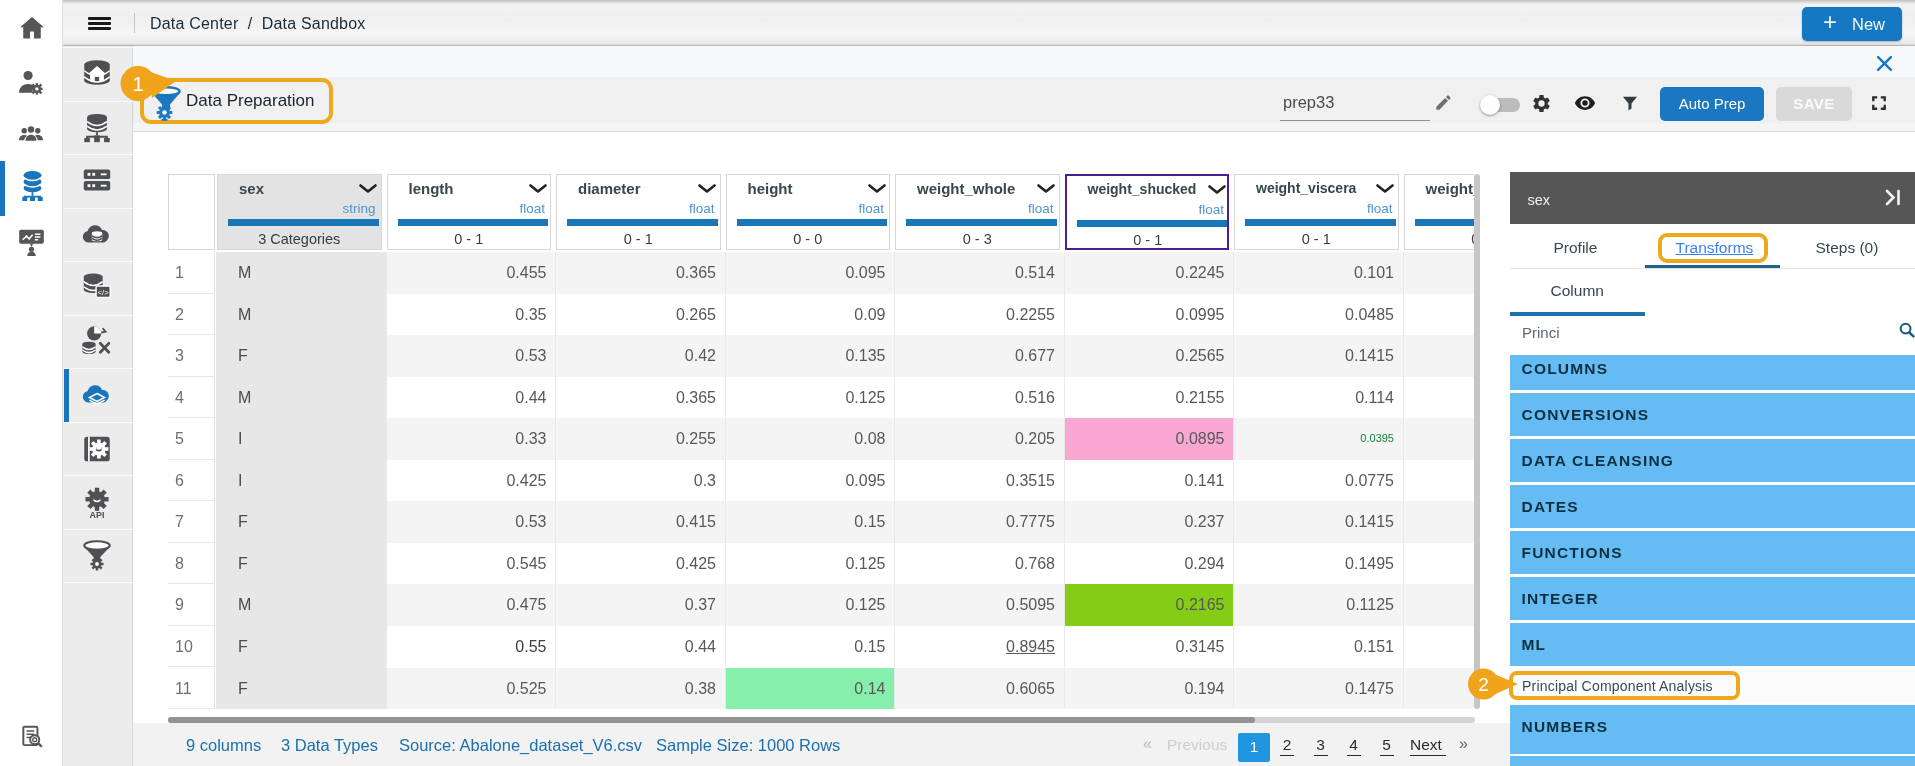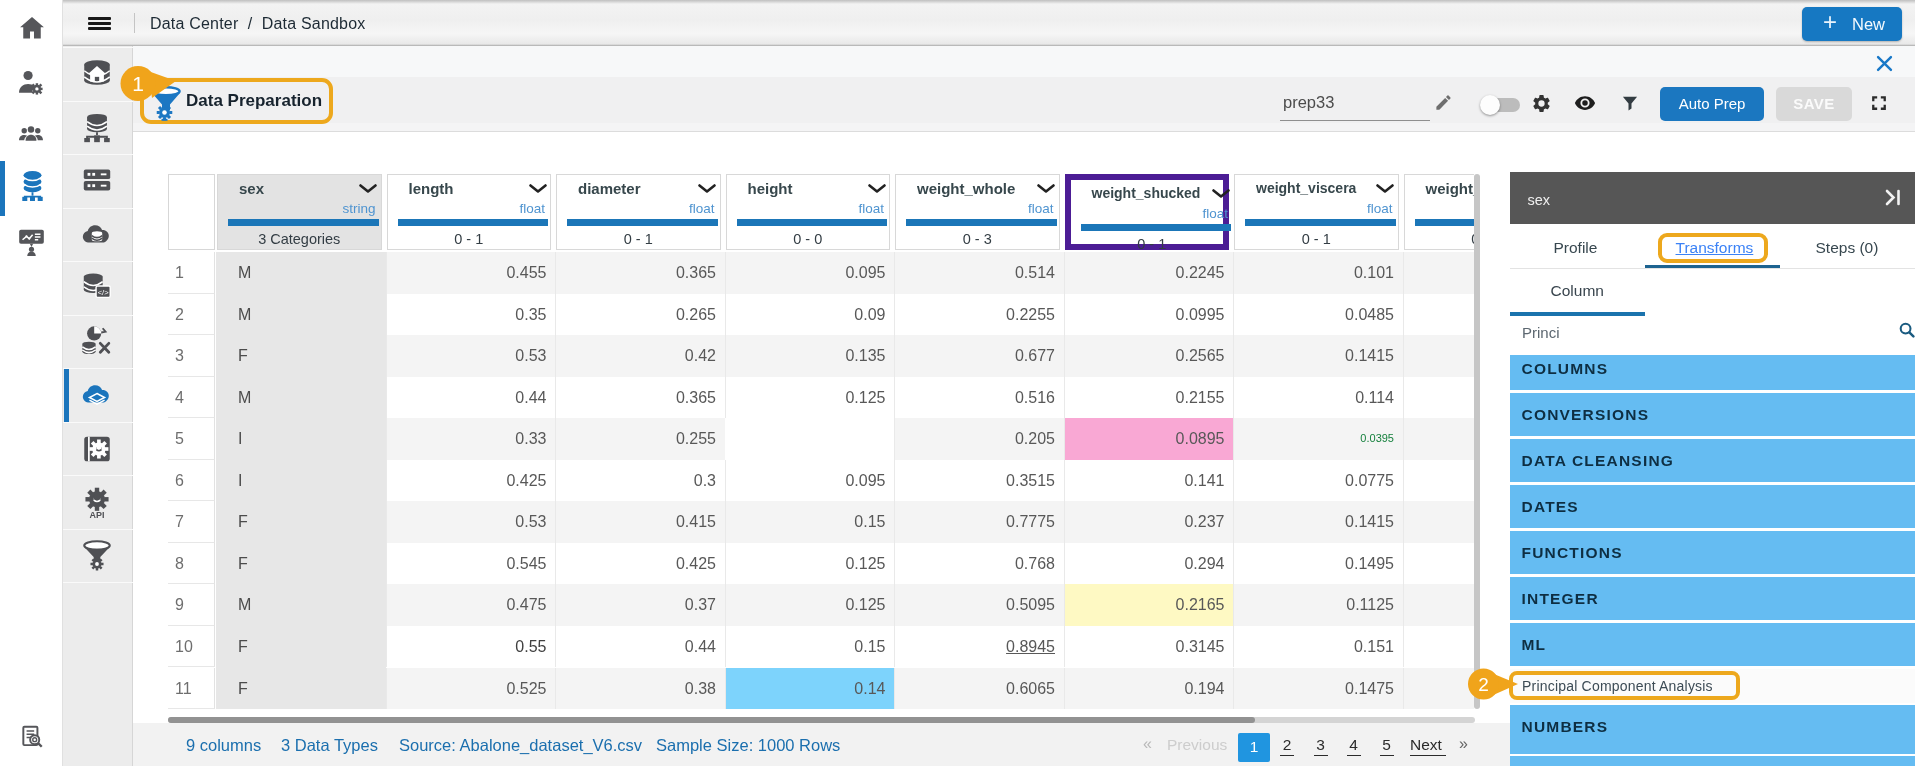--- a/index.html
+++ b/index.html
@@ -229,21 +229,21 @@
       <rect x="12.015" y="18.724" width="2.9700000000000006" height="2.9700000000000006" transform="rotate(135.0 13.5 26.5)"></rect>
       <rect x="12.015" y="18.724" width="2.9700000000000006" height="2.9700000000000006" transform="rotate(180.0 13.5 26.5)"></rect>
       <rect x="12.015" y="18.724" width="2.9700000000000006" height="2.9700000000000006" transform="rotate(225.0 13.5 26.5)"></rect>
       <rect x="12.015" y="18.724" width="2.9700000000000006" height="2.9700000000000006" transform="rotate(270.0 13.5 26.5)"></rect>
       <rect x="12.015" y="18.724" width="2.9700000000000006" height="2.9700000000000006" transform="rotate(315.0 13.5 26.5)"></rect>
     </g>
     <circle fill="#1c77c3" cx="13.5" cy="26.5" r="5.4"></circle>
     <circle fill="#fff" cx="13.5" cy="26.5" r="2.2680000000000002"></circle>
     <path stroke="#1c77c3" stroke-width="2" d="M10.5 33.8h6"></path>
   </svg>
-<div style="position:absolute;left:186px;top:91px;white-space:nowrap;font-size:17px;font-weight:bold;color:#17232e;">Data Preparation</div>
+<div style="position:absolute;left:186px;top:91px;white-space:nowrap;font-size:17px;font-weight:normal;color:#17232e;">Data Preparation</div>
 <svg style="position:absolute;left:114px;top:62px" width="70" height="46" viewBox="0 0 70 46">
     <polygon fill="#f0a41b" points="34,9 62,19 38,36"></polygon>
 <circle fill="#f0a41b" cx="24" cy="21.5" r="17.5"></circle>
 <text x="24" y="29.06" font-family="Liberation Sans" font-size="21" fill="#fff" text-anchor="middle">1</text>
   </svg>
 <svg style="position:absolute;left:1876px;top:55px" width="17" height="17" viewBox="0 0 18 18">
     <g stroke="#1878c8" stroke-width="2.6" stroke-linecap="round">
       <path d="M2.2 2.2 15.8 15.8M15.8 2.2 2.2 15.8"></path>
     </g>
   </svg>
@@ -310,21 +310,21 @@
     </div>
     <div style="position:absolute;left:727.0px;top:0px;width:164.5px;height:76.5px;background:#fff;border:1px solid #d8d8d8;">
       <div style="position:absolute;left:21px;top:5px;white-space:nowrap;font-size:15px;font-weight:bold;color:#37474c;">weight_whole</div>
       <svg style="position:absolute;left:141px;top:9px" width="18" height="9" viewBox="0 0 18 9">
         <path fill="none" stroke="#222" stroke-width="2.6" stroke-linecap="round" stroke-linejoin="round" d="M1.5 1.5 9.0 7.5 16.5 1.5"></path>
       </svg>
       <div style="position:absolute;left:0px;top:26px;white-space:nowrap;width:157.5px;text-align:right;font-size:13.5px;color:#4f94d0;">float</div>
       <div style="position:absolute;left:10px;top:44px;width:150.5px;height:7px;background:#1b76b8;"></div>
       <div style="position:absolute;left:0px;top:56px;white-space:nowrap;width:162.5px;text-align:center;font-size:14.5px;color:#333d44;">0 - 3</div>
     </div>
-    <div style="position:absolute;left:896.5px;top:0px;width:164.5px;height:76.5px;background:#fff;border:6px solid #4c1d95;">
+    <div style="position:absolute;left:896.5px;top:0px;width:164.5px;height:76.5px;background:#fff;border:2px solid #4c1d95;">
       <div style="position:absolute;left:21px;top:5px;white-space:nowrap;font-size:14px;font-weight:bold;color:#37474c;">weight_shucked</div>
       <svg style="position:absolute;left:141px;top:9px" width="18" height="9" viewBox="0 0 18 9">
         <path fill="none" stroke="#222" stroke-width="2.6" stroke-linecap="round" stroke-linejoin="round" d="M1.5 1.5 9.0 7.5 16.5 1.5"></path>
       </svg>
       <div style="position:absolute;left:0px;top:26px;white-space:nowrap;width:157.5px;text-align:right;font-size:13.5px;color:#4f94d0;">float</div>
       <div style="position:absolute;left:10px;top:44px;width:150.5px;height:7px;background:#1b76b8;"></div>
       <div style="position:absolute;left:0px;top:56px;white-space:nowrap;width:162.5px;text-align:center;font-size:14.5px;color:#333d44;">0 - 1</div>
     </div>
     <div style="position:absolute;left:1066.0px;top:0px;width:164.5px;height:76.5px;background:#fff;border:1px solid #d8d8d8;">
       <div style="position:absolute;left:21px;top:5px;white-space:nowrap;font-size:14px;font-weight:bold;color:#37474c;">weight_viscera</div>
@@ -375,20 +375,21 @@
     <div style="position:absolute;left:387.0px;top:203.14999999999998px;width:169.5px;height:41.55px;background:#fff;border-left:1.5px solid #e9e9e9;font-size:16px;line-height:41.55px;text-align:right;color:#585858;padding-right:8.5px;">0.365</div>
     <div style="position:absolute;left:556.5px;top:203.14999999999998px;width:169.5px;height:41.55px;background:#fff;border-left:1.5px solid #e9e9e9;font-size:16px;line-height:41.55px;text-align:right;color:#585858;padding-right:8.5px;">0.125</div>
     <div style="position:absolute;left:726.0px;top:203.14999999999998px;width:169.5px;height:41.55px;background:#fff;border-left:1.5px solid #e9e9e9;font-size:16px;line-height:41.55px;text-align:right;color:#585858;padding-right:8.5px;">0.516</div>
     <div style="position:absolute;left:895.5px;top:203.14999999999998px;width:169.5px;height:41.55px;background:#fff;border-left:1.5px solid #e9e9e9;font-size:16px;line-height:41.55px;text-align:right;color:#585858;padding-right:8.5px;">0.2155</div>
     <div style="position:absolute;left:1065.0px;top:203.14999999999998px;width:169.5px;height:41.55px;background:#fff;border-left:1.5px solid #e9e9e9;font-size:16px;line-height:41.55px;text-align:right;color:#585858;padding-right:8.5px;">0.114</div>
     <div style="position:absolute;left:1234.5px;top:203.14999999999998px;width:169.5px;height:41.55px;background:#fff;border-left:1.5px solid #e9e9e9;"></div>
     <div style="position:absolute;left:0px;top:244.7px;width:47px;height:41.55px;background:#fff;border-right:1px solid #e2e2e2;border-bottom:1px solid #e7e7e7;color:#6e6e6e;font-size:16px;line-height:41.55px;padding-left:7px;">5</div>
     <div style="position:absolute;left:48px;top:244.7px;width:169.5px;height:41.55px;font-size:16px;line-height:41.55px;color:#4c4c4c;padding-left:22px;">I</div>
     <div style="position:absolute;left:217.5px;top:244.7px;width:169.5px;height:41.55px;background:#f4f4f4;border-left:1.5px solid #e9e9e9;font-size:16px;line-height:41.55px;text-align:right;color:#585858;padding-right:8.5px;">0.33</div>
     <div style="position:absolute;left:387.0px;top:244.7px;width:169.5px;height:41.55px;background:#f4f4f4;border-left:1.5px solid #e9e9e9;font-size:16px;line-height:41.55px;text-align:right;color:#585858;padding-right:8.5px;">0.255</div>
+    <div style="position:absolute;left:556.5px;top:244.7px;width:169.5px;height:41.55px;background:#f4f4f4;border-left:1.5px solid #e9e9e9;font-size:16px;line-height:41.55px;text-align:right;color:#585858;padding-right:8.5px;">0.08</div>
     <div style="position:absolute;left:726.0px;top:244.7px;width:169.5px;height:41.55px;background:#f4f4f4;border-left:1.5px solid #e9e9e9;font-size:16px;line-height:41.55px;text-align:right;color:#585858;padding-right:8.5px;">0.205</div>
     <div style="position:absolute;left:895.5px;top:244.7px;width:169.5px;height:41.55px;background:#f9a8d4;border-left:1.5px solid #e9e9e9;font-size:16px;line-height:41.55px;text-align:right;color:#585858;padding-right:8.5px;">0.0895</div>
     <div style="position:absolute;left:1065.0px;top:244.7px;width:169.5px;height:41.55px;background:#f4f4f4;border-left:1.5px solid #e9e9e9;font-size:11px;line-height:41.55px;text-align:right;color:#15803d;padding-right:8.5px;">0.0395</div>
     <div style="position:absolute;left:1234.5px;top:244.7px;width:169.5px;height:41.55px;background:#f4f4f4;border-left:1.5px solid #e9e9e9;"></div>
     <div style="position:absolute;left:0px;top:286.25px;width:47px;height:41.55px;background:#fff;border-right:1px solid #e2e2e2;border-bottom:1px solid #e7e7e7;color:#6e6e6e;font-size:16px;line-height:41.55px;padding-left:7px;">6</div>
     <div style="position:absolute;left:48px;top:286.25px;width:169.5px;height:41.55px;font-size:16px;line-height:41.55px;color:#4c4c4c;padding-left:22px;">I</div>
     <div style="position:absolute;left:217.5px;top:286.25px;width:169.5px;height:41.55px;background:#fff;border-left:1.5px solid #e9e9e9;font-size:16px;line-height:41.55px;text-align:right;color:#585858;padding-right:8.5px;">0.425</div>
     <div style="position:absolute;left:387.0px;top:286.25px;width:169.5px;height:41.55px;background:#fff;border-left:1.5px solid #e9e9e9;font-size:16px;line-height:41.55px;text-align:right;color:#585858;padding-right:8.5px;">0.3</div>
     <div style="position:absolute;left:556.5px;top:286.25px;width:169.5px;height:41.55px;background:#fff;border-left:1.5px solid #e9e9e9;font-size:16px;line-height:41.55px;text-align:right;color:#585858;padding-right:8.5px;">0.095</div>
     <div style="position:absolute;left:726.0px;top:286.25px;width:169.5px;height:41.55px;background:#fff;border-left:1.5px solid #e9e9e9;font-size:16px;line-height:41.55px;text-align:right;color:#585858;padding-right:8.5px;">0.3515</div>
@@ -412,37 +413,37 @@
     <div style="position:absolute;left:726.0px;top:369.34999999999997px;width:169.5px;height:41.55px;background:#fff;border-left:1.5px solid #e9e9e9;font-size:16px;line-height:41.55px;text-align:right;color:#585858;padding-right:8.5px;">0.768</div>
     <div style="position:absolute;left:895.5px;top:369.34999999999997px;width:169.5px;height:41.55px;background:#fff;border-left:1.5px solid #e9e9e9;font-size:16px;line-height:41.55px;text-align:right;color:#585858;padding-right:8.5px;">0.294</div>
     <div style="position:absolute;left:1065.0px;top:369.34999999999997px;width:169.5px;height:41.55px;background:#fff;border-left:1.5px solid #e9e9e9;font-size:16px;line-height:41.55px;text-align:right;color:#585858;padding-right:8.5px;">0.1495</div>
     <div style="position:absolute;left:1234.5px;top:369.34999999999997px;width:169.5px;height:41.55px;background:#fff;border-left:1.5px solid #e9e9e9;"></div>
     <div style="position:absolute;left:0px;top:410.9px;width:47px;height:41.55px;background:#fff;border-right:1px solid #e2e2e2;border-bottom:1px solid #e7e7e7;color:#6e6e6e;font-size:16px;line-height:41.55px;padding-left:7px;">9</div>
     <div style="position:absolute;left:48px;top:410.9px;width:169.5px;height:41.55px;font-size:16px;line-height:41.55px;color:#4c4c4c;padding-left:22px;">M</div>
     <div style="position:absolute;left:217.5px;top:410.9px;width:169.5px;height:41.55px;background:#f4f4f4;border-left:1.5px solid #e9e9e9;font-size:16px;line-height:41.55px;text-align:right;color:#585858;padding-right:8.5px;">0.475</div>
     <div style="position:absolute;left:387.0px;top:410.9px;width:169.5px;height:41.55px;background:#f4f4f4;border-left:1.5px solid #e9e9e9;font-size:16px;line-height:41.55px;text-align:right;color:#585858;padding-right:8.5px;">0.37</div>
     <div style="position:absolute;left:556.5px;top:410.9px;width:169.5px;height:41.55px;background:#f4f4f4;border-left:1.5px solid #e9e9e9;font-size:16px;line-height:41.55px;text-align:right;color:#585858;padding-right:8.5px;">0.125</div>
     <div style="position:absolute;left:726.0px;top:410.9px;width:169.5px;height:41.55px;background:#f4f4f4;border-left:1.5px solid #e9e9e9;font-size:16px;line-height:41.55px;text-align:right;color:#585858;padding-right:8.5px;">0.5095</div>
-    <div style="position:absolute;left:895.5px;top:410.9px;width:169.5px;height:41.55px;background:#fef9c3;border-left:1.5px solid #e9e9e9;font-size:16px;line-height:41.55px;text-align:right;color:#585858;padding-right:8.5px;">0.2165</div>
+    <div style="position:absolute;left:895.5px;top:410.9px;width:169.5px;height:41.55px;background:#84cc16;border-left:1.5px solid #e9e9e9;font-size:16px;line-height:41.55px;text-align:right;color:#585858;padding-right:8.5px;">0.2165</div>
     <div style="position:absolute;left:1065.0px;top:410.9px;width:169.5px;height:41.55px;background:#f4f4f4;border-left:1.5px solid #e9e9e9;font-size:16px;line-height:41.55px;text-align:right;color:#585858;padding-right:8.5px;">0.1125</div>
     <div style="position:absolute;left:1234.5px;top:410.9px;width:169.5px;height:41.55px;background:#f4f4f4;border-left:1.5px solid #e9e9e9;"></div>
     <div style="position:absolute;left:0px;top:452.45px;width:47px;height:41.55px;background:#fff;border-right:1px solid #e2e2e2;border-bottom:1px solid #e7e7e7;color:#6e6e6e;font-size:16px;line-height:41.55px;padding-left:7px;">10</div>
     <div style="position:absolute;left:48px;top:452.45px;width:169.5px;height:41.55px;font-size:16px;line-height:41.55px;color:#4c4c4c;padding-left:22px;">F</div>
     <div style="position:absolute;left:217.5px;top:452.45px;width:169.5px;height:41.55px;background:#fff;border-left:1.5px solid #e9e9e9;font-size:16px;line-height:41.55px;text-align:right;color:#404040;padding-right:8.5px;">0.55</div>
     <div style="position:absolute;left:387.0px;top:452.45px;width:169.5px;height:41.55px;background:#fff;border-left:1.5px solid #e9e9e9;font-size:16px;line-height:41.55px;text-align:right;color:#585858;padding-right:8.5px;">0.44</div>
     <div style="position:absolute;left:556.5px;top:452.45px;width:169.5px;height:41.55px;background:#fff;border-left:1.5px solid #e9e9e9;font-size:16px;line-height:41.55px;text-align:right;color:#585858;padding-right:8.5px;">0.15</div>
     <div style="position:absolute;left:726.0px;top:452.45px;width:169.5px;height:41.55px;background:#fff;border-left:1.5px solid #e9e9e9;font-size:16px;line-height:41.55px;text-align:right;color:#585858;padding-right:8.5px;text-decoration:underline;">0.8945</div>
     <div style="position:absolute;left:895.5px;top:452.45px;width:169.5px;height:41.55px;background:#fff;border-left:1.5px solid #e9e9e9;font-size:16px;line-height:41.55px;text-align:right;color:#585858;padding-right:8.5px;">0.3145</div>
     <div style="position:absolute;left:1065.0px;top:452.45px;width:169.5px;height:41.55px;background:#fff;border-left:1.5px solid #e9e9e9;font-size:16px;line-height:41.55px;text-align:right;color:#585858;padding-right:8.5px;">0.151</div>
     <div style="position:absolute;left:1234.5px;top:452.45px;width:169.5px;height:41.55px;background:#fff;border-left:1.5px solid #e9e9e9;"></div>
     <div style="position:absolute;left:0px;top:494.0px;width:47px;height:41.55px;background:#fff;border-right:1px solid #e2e2e2;border-bottom:1px solid #e7e7e7;color:#6e6e6e;font-size:16px;line-height:41.55px;padding-left:7px;">11</div>
     <div style="position:absolute;left:48px;top:494.0px;width:169.5px;height:41.55px;font-size:16px;line-height:41.55px;color:#4c4c4c;padding-left:22px;">F</div>
     <div style="position:absolute;left:217.5px;top:494.0px;width:169.5px;height:41.55px;background:#f4f4f4;border-left:1.5px solid #e9e9e9;font-size:16px;line-height:41.55px;text-align:right;color:#585858;padding-right:8.5px;">0.525</div>
     <div style="position:absolute;left:387.0px;top:494.0px;width:169.5px;height:41.55px;background:#f4f4f4;border-left:1.5px solid #e9e9e9;font-size:16px;line-height:41.55px;text-align:right;color:#585858;padding-right:8.5px;">0.38</div>
-    <div style="position:absolute;left:556.5px;top:494.0px;width:169.5px;height:41.55px;background:#7dd3fc;border-left:1.5px solid #e9e9e9;font-size:16px;line-height:41.55px;text-align:right;color:#585858;padding-right:8.5px;">0.14</div>
+    <div style="position:absolute;left:556.5px;top:494.0px;width:169.5px;height:41.55px;background:#86efac;border-left:1.5px solid #e9e9e9;font-size:16px;line-height:41.55px;text-align:right;color:#585858;padding-right:8.5px;">0.14</div>
     <div style="position:absolute;left:726.0px;top:494.0px;width:169.5px;height:41.55px;background:#f4f4f4;border-left:1.5px solid #e9e9e9;font-size:16px;line-height:41.55px;text-align:right;color:#585858;padding-right:8.5px;">0.6065</div>
     <div style="position:absolute;left:895.5px;top:494.0px;width:169.5px;height:41.55px;background:#f4f4f4;border-left:1.5px solid #e9e9e9;font-size:16px;line-height:41.55px;text-align:right;color:#585858;padding-right:8.5px;">0.194</div>
     <div style="position:absolute;left:1065.0px;top:494.0px;width:169.5px;height:41.55px;background:#f4f4f4;border-left:1.5px solid #e9e9e9;font-size:16px;line-height:41.55px;text-align:right;color:#585858;padding-right:8.5px;">0.1475</div>
     <div style="position:absolute;left:1234.5px;top:494.0px;width:169.5px;height:41.55px;background:#f4f4f4;border-left:1.5px solid #e9e9e9;"></div>
   </div>
 <div style="position:absolute;left:1473.5px;top:173.5px;width:6px;height:535.5px;background:#c6c6c6;border-radius:3px;"></div>
 <div style="position:absolute;left:168px;top:717.2px;width:1306.5px;height:5.6px;background:#d4d4d4;border-radius:3px;"></div>
 <div style="position:absolute;left:168px;top:717.2px;width:1087px;height:5.6px;background:#929292;border-radius:3px;"></div>
 <div style="position:absolute;left:133px;top:723px;width:1782px;height:43px;background:#f2f2f2;"></div>
 <div style="position:absolute;left:186px;top:736px;white-space:nowrap;font-size:16.5px;color:#1b6fae;">9 columns</div>

